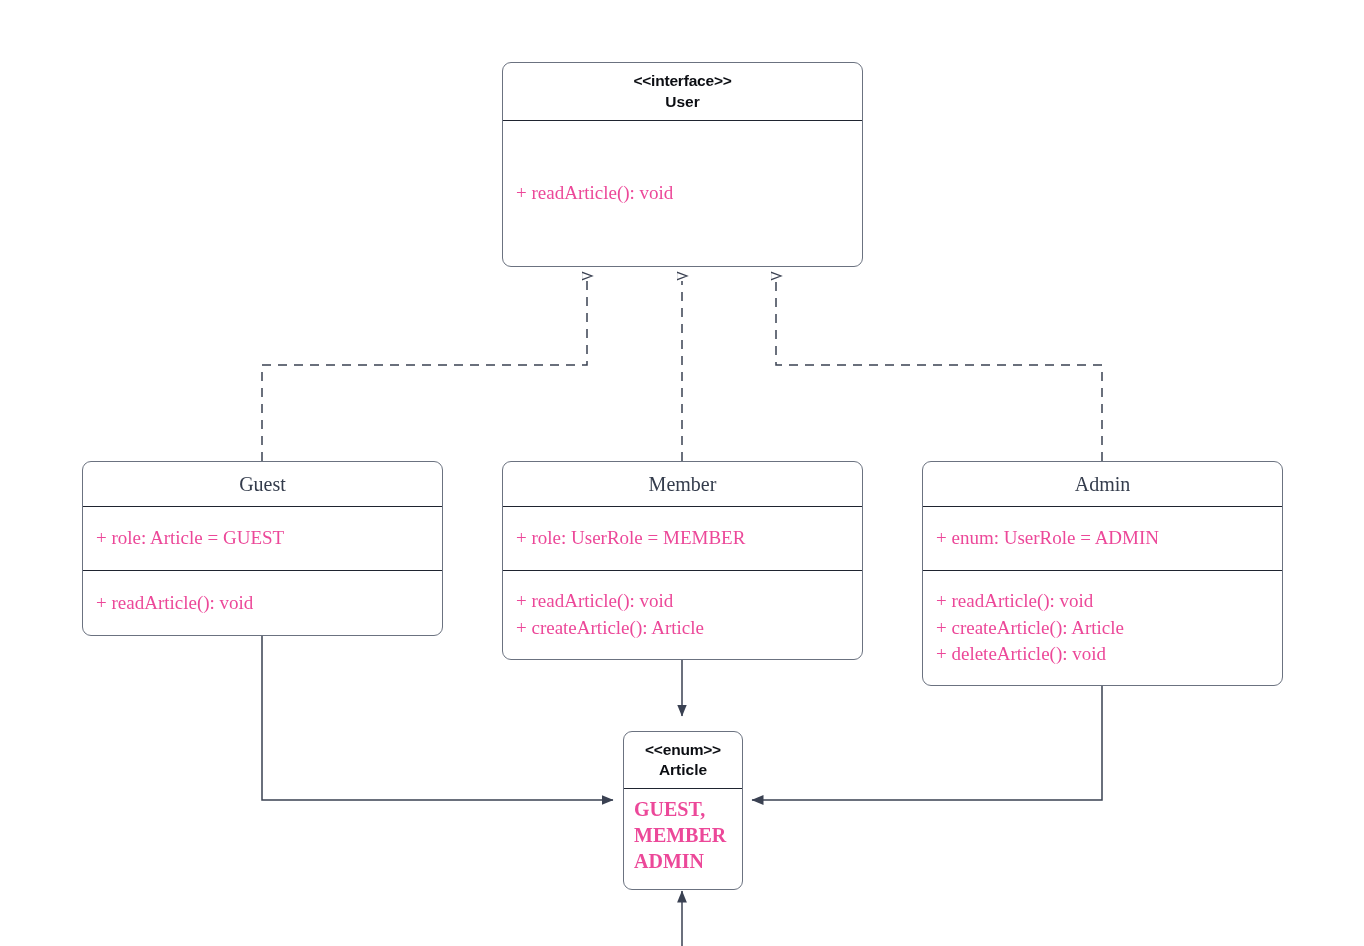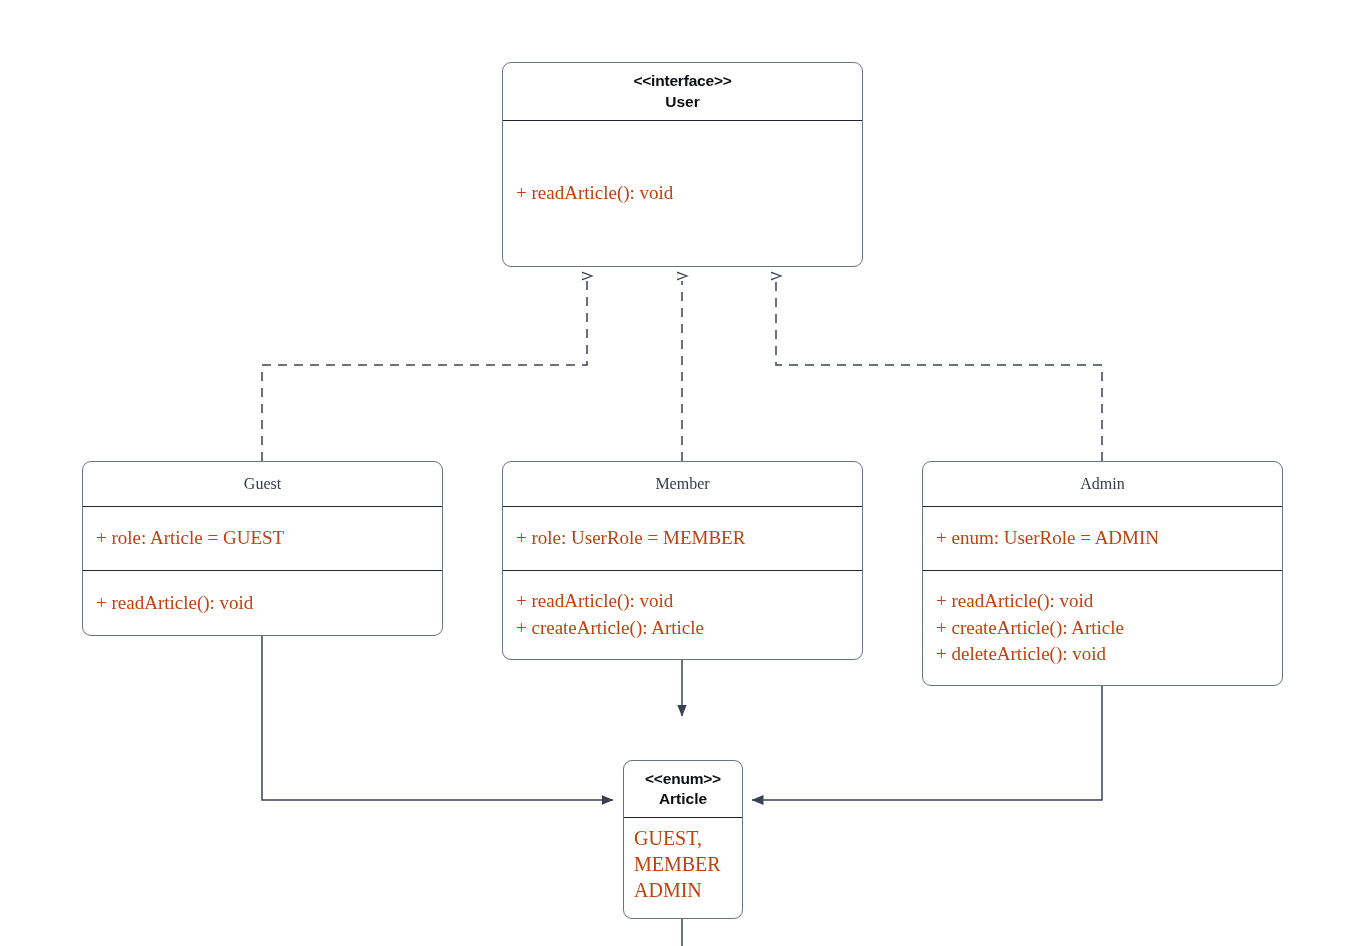--- a/index.html
+++ b/index.html
@@ -50,21 +50,21 @@
 
   
   .title-cmp {
     display: flex;
     flex-direction: column;
     align-items: center;
     justify-content: center;
   }
   .title-serif {
     font-family: "Liberation Serif", serif;
-    font-size: 16px;
+    font-size: 20px;
     font-weight: 400;
     color: #343c4c;
     line-height: 1.25;
     text-align: center;
   }
   .stereotype {
     font-family: "Liberation Sans", sans-serif;
     font-size: 15.5px;
     font-weight: bold;
     color: #0b0d12;
@@ -85,21 +85,21 @@
   .members {
     display: flex;
     flex-direction: column;
     justify-content: center;
     padding-left: 13px;
     padding-right: 8px;
   }
   .member-line {
     font-family: "Liberation Serif", serif;
     font-size: 19px;
-    color: #c2410c;
+    color: #ec4899;
     line-height: 1.42;
     white-space: nowrap;
   }
   .enum-values {
     display: flex;
     flex-direction: column;
     justify-content: flex-start;
     padding-top: 7px;
     padding-left: 10px;
   }
@@ -201,25 +201,25 @@
     <div class="compartment members cmp-center" style="height:64px;">
       <div class="member-line">+ enum: UserRole = ADMIN</div>
     </div>
     <div class="compartment members cmp-center" style="flex:1 1 auto;">
       <div class="member-line">+ readArticle(): void</div>
       <div class="member-line">+ createArticle(): Article</div>
       <div class="member-line">+ deleteArticle(): void</div>
     </div>
   </div>
 
-  <div class="uml-box" style="left:623px; top:760px; width:120px; height:159px;">
+  <div class="uml-box" style="left:623px; top:731px; width:120px; height:159px;">
     <div class="compartment title-cmp" style="height:56px;">
       <div class="stereotype">&lt;&lt;enum&gt;&gt;</div>
       <div class="stereo-name">Article</div>
     </div>
-    <div class="compartment enum-values" style="flex:1 1 auto;">
+    <div class="compartment enum-values" style="flex:1 1 auto;font-weight:bold;">
       <div class="member-line">GUEST,</div>
       <div class="member-line">MEMBER</div>
       <div class="member-line">ADMIN</div>
     </div>
   </div>
 
 </div>
 
 </body></html>

